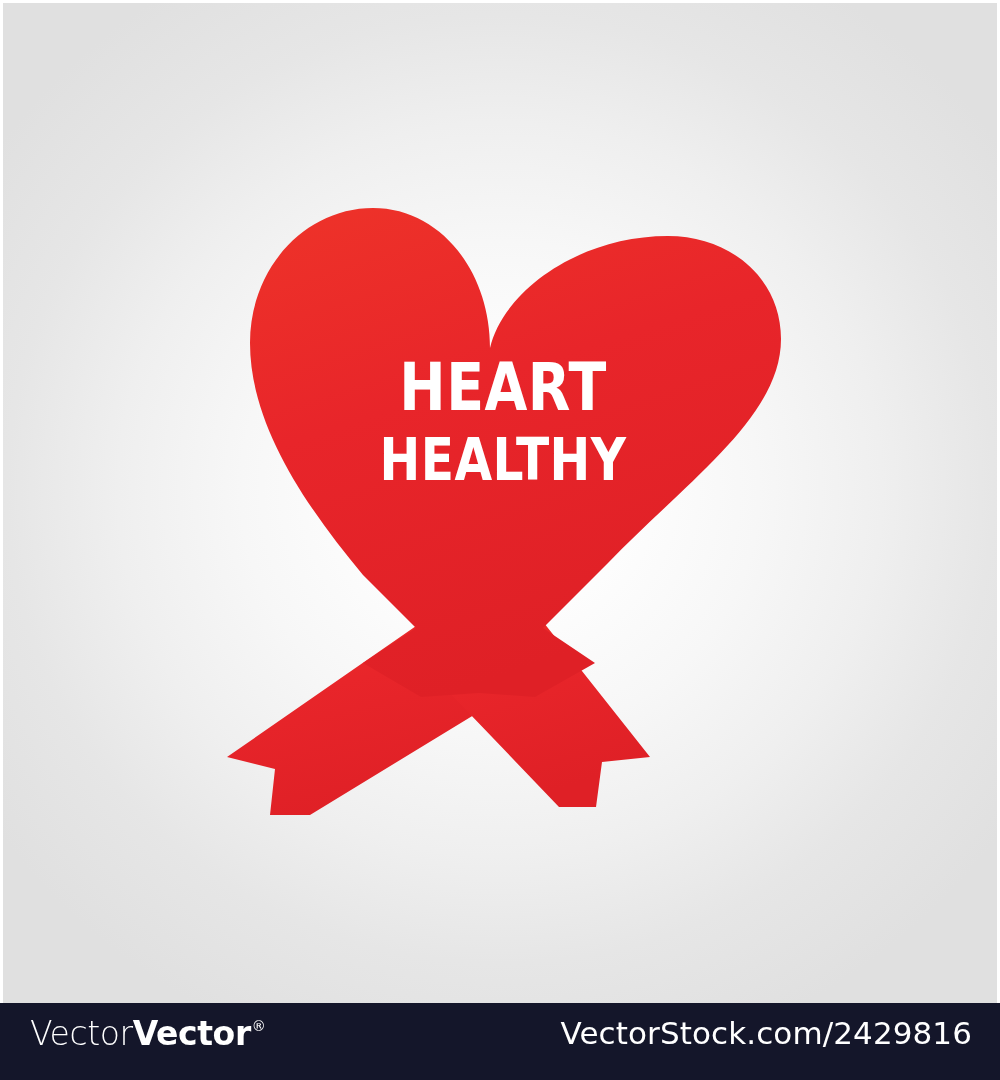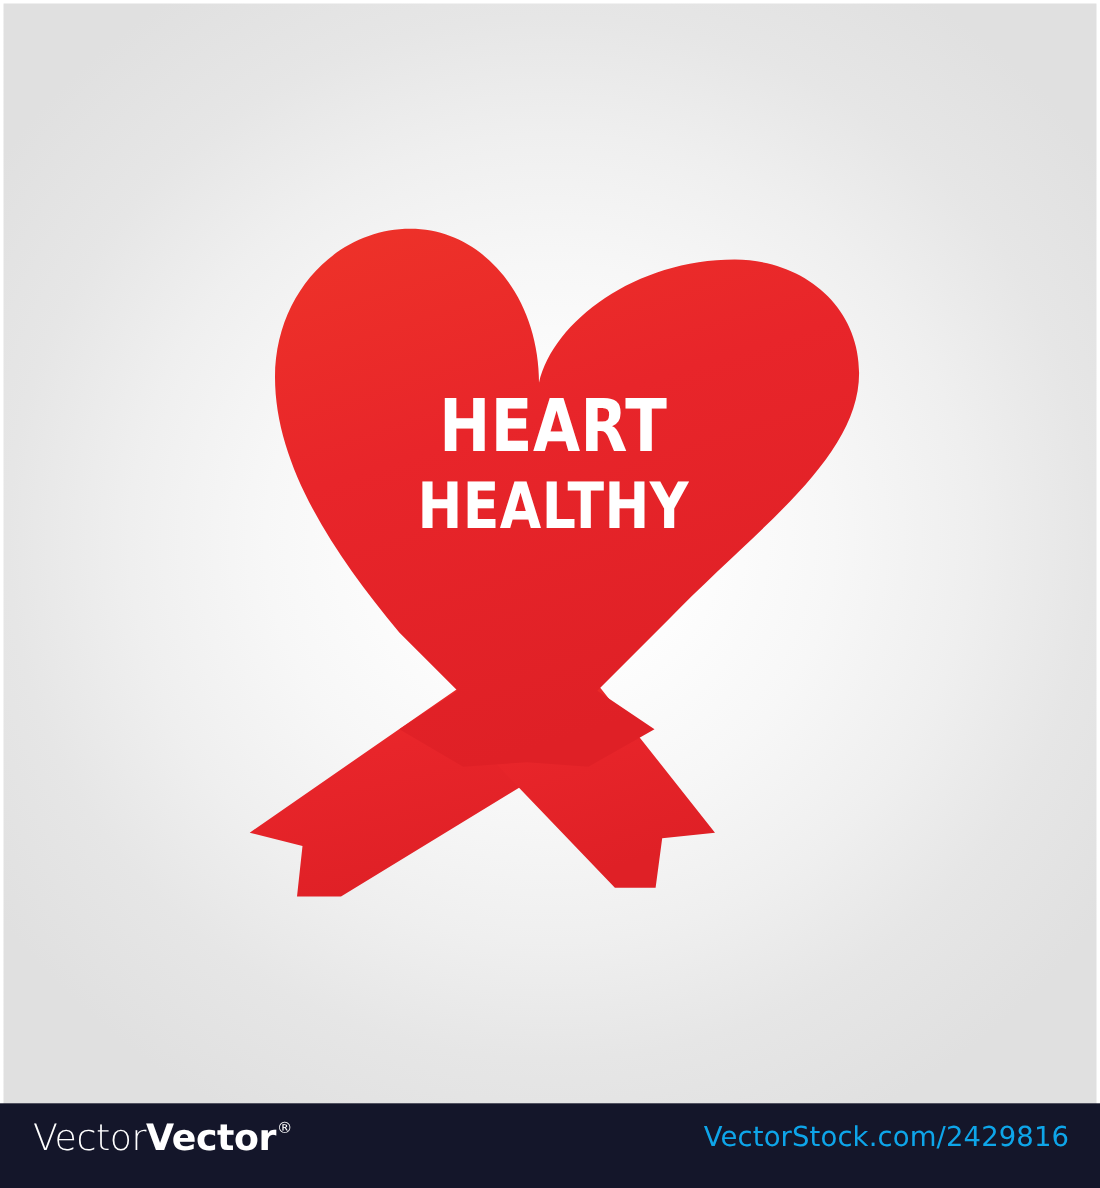--- a/index.html
+++ b/index.html
@@ -112,22 +112,22 @@
   .brand-reg {
     font-size: 14px;
     line-height: 1;
     position: relative;
     top: 2px;
     margin-left: 1px;
     font-weight: 400;
   }
 
   .footer-url {
-    color: #0ea5e9;
-    font-size: 25px;
+    color: #ffffff;
+    font-size: 31px;
     letter-spacing: 0.1px;
     font-family: "DejaVu Sans", "Liberation Sans", sans-serif;
     font-weight: 400;
   }
 </style>
 </head>
 <body>
 
 <div class="canvas">
 

